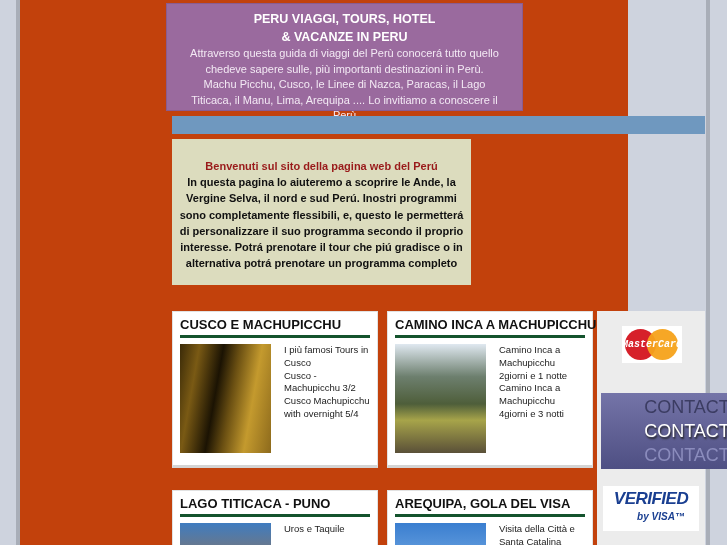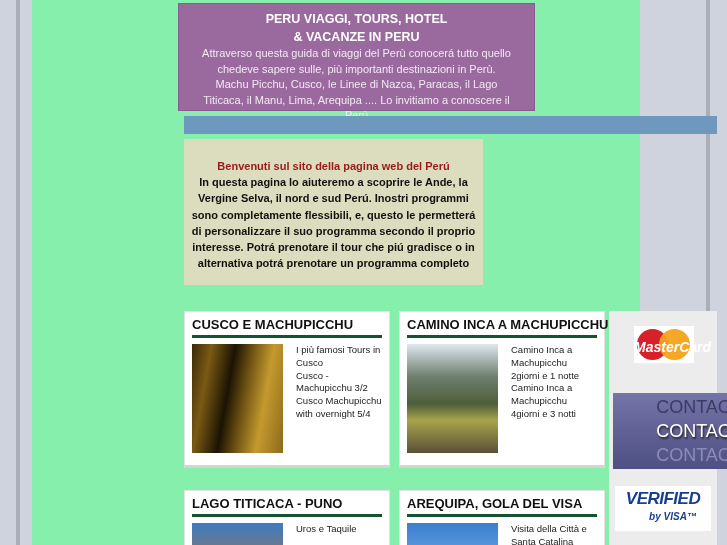--- a/index.html
+++ b/index.html
@@ -4,21 +4,21 @@
 <style>
   html, body { margin:0; padding:0; }
   body {
     width:727px; height:545px; overflow:hidden; position:relative;
     background:#ced3de;
     font-family:"Liberation Sans", sans-serif;
   }
   .edge-l { position:absolute; left:16px; top:0; width:4px; height:545px; background:#a9aeb8; }
   .edge-r { position:absolute; left:706px; top:0; width:4px; height:545px; background:#a9aeb8; }
   .page {
-    position:absolute; left:20px; top:0; width:608px; height:545px; background:#86efac;margin-left:12px;
+    position:absolute; left:20px; top:0; width:608px; height:545px; background:#c2410c;
   }
   .header {
     position:absolute; left:146px; top:3px; width:357px; height:108px;
     background:#9a6a9e; border:1px solid #8a5c8f; box-sizing:border-box;
     color:#fff; text-align:center;
   }
   .header .t { font-weight:bold; font-size:12.5px; line-height:18px; }
   .header .t1 { margin-top:6px; }
   .header .d { font-size:11px; line-height:15.5px; color:#f3e9f4; padding:0 22px; }
   .bluebar {
@@ -47,21 +47,21 @@
   .img-titi { background:linear-gradient(180deg,#3f7cc0 0%,#8a7462 40%,#3e6ea8 100%); }
   .img-areq { background:linear-gradient(180deg,#3a7ed0 0%,#7fb2e6 50%,#ffffff 100%); }
   .side {
     position:absolute; left:577px; top:311px; width:108px; height:234px; background:#ececec;
   }
   .mc {
     position:absolute; left:25px; top:15px; width:60px; height:37px; background:#fff;
   }
   .mc .c1 { position:absolute; left:3px; top:3px; width:31px; height:31px; border-radius:50%; background:#d6202a; }
   .mc .c2 { position:absolute; left:25px; top:3px; width:31px; height:31px; border-radius:50%; background:#f6a21a; opacity:.95; }
-  .mc .lbl { position:absolute; left:0; top:13px; width:60px; text-align:center; color:#fff; font-style:italic; font-weight:bold; font-size:14px; }
+  .mc .lbl { position:absolute; left:0; top:13px; width:60px; text-align:center; color:#fff; font-style:italic; font-weight:bold; font-size:10px;font-family:Liberation Mono, monospace; }
   .contact {
     position:absolute; left:4px; top:82px; width:100px; height:76px;
     background:linear-gradient(180deg,#7474a8,#4e4f83);
     text-align:center; font-size:18px; line-height:24px;padding-left:36px;
   }
   .contact .k1 { color:#3b3c62; margin-top:2px; }
   .contact .k2 { color:#ffffff; text-shadow:1px 2px 2px #222; }
   .contact .k3 { color:#8b8cbd; }
   .visa {
     position:absolute; left:6px; top:175px; width:96px; height:45px; background:#fff;

